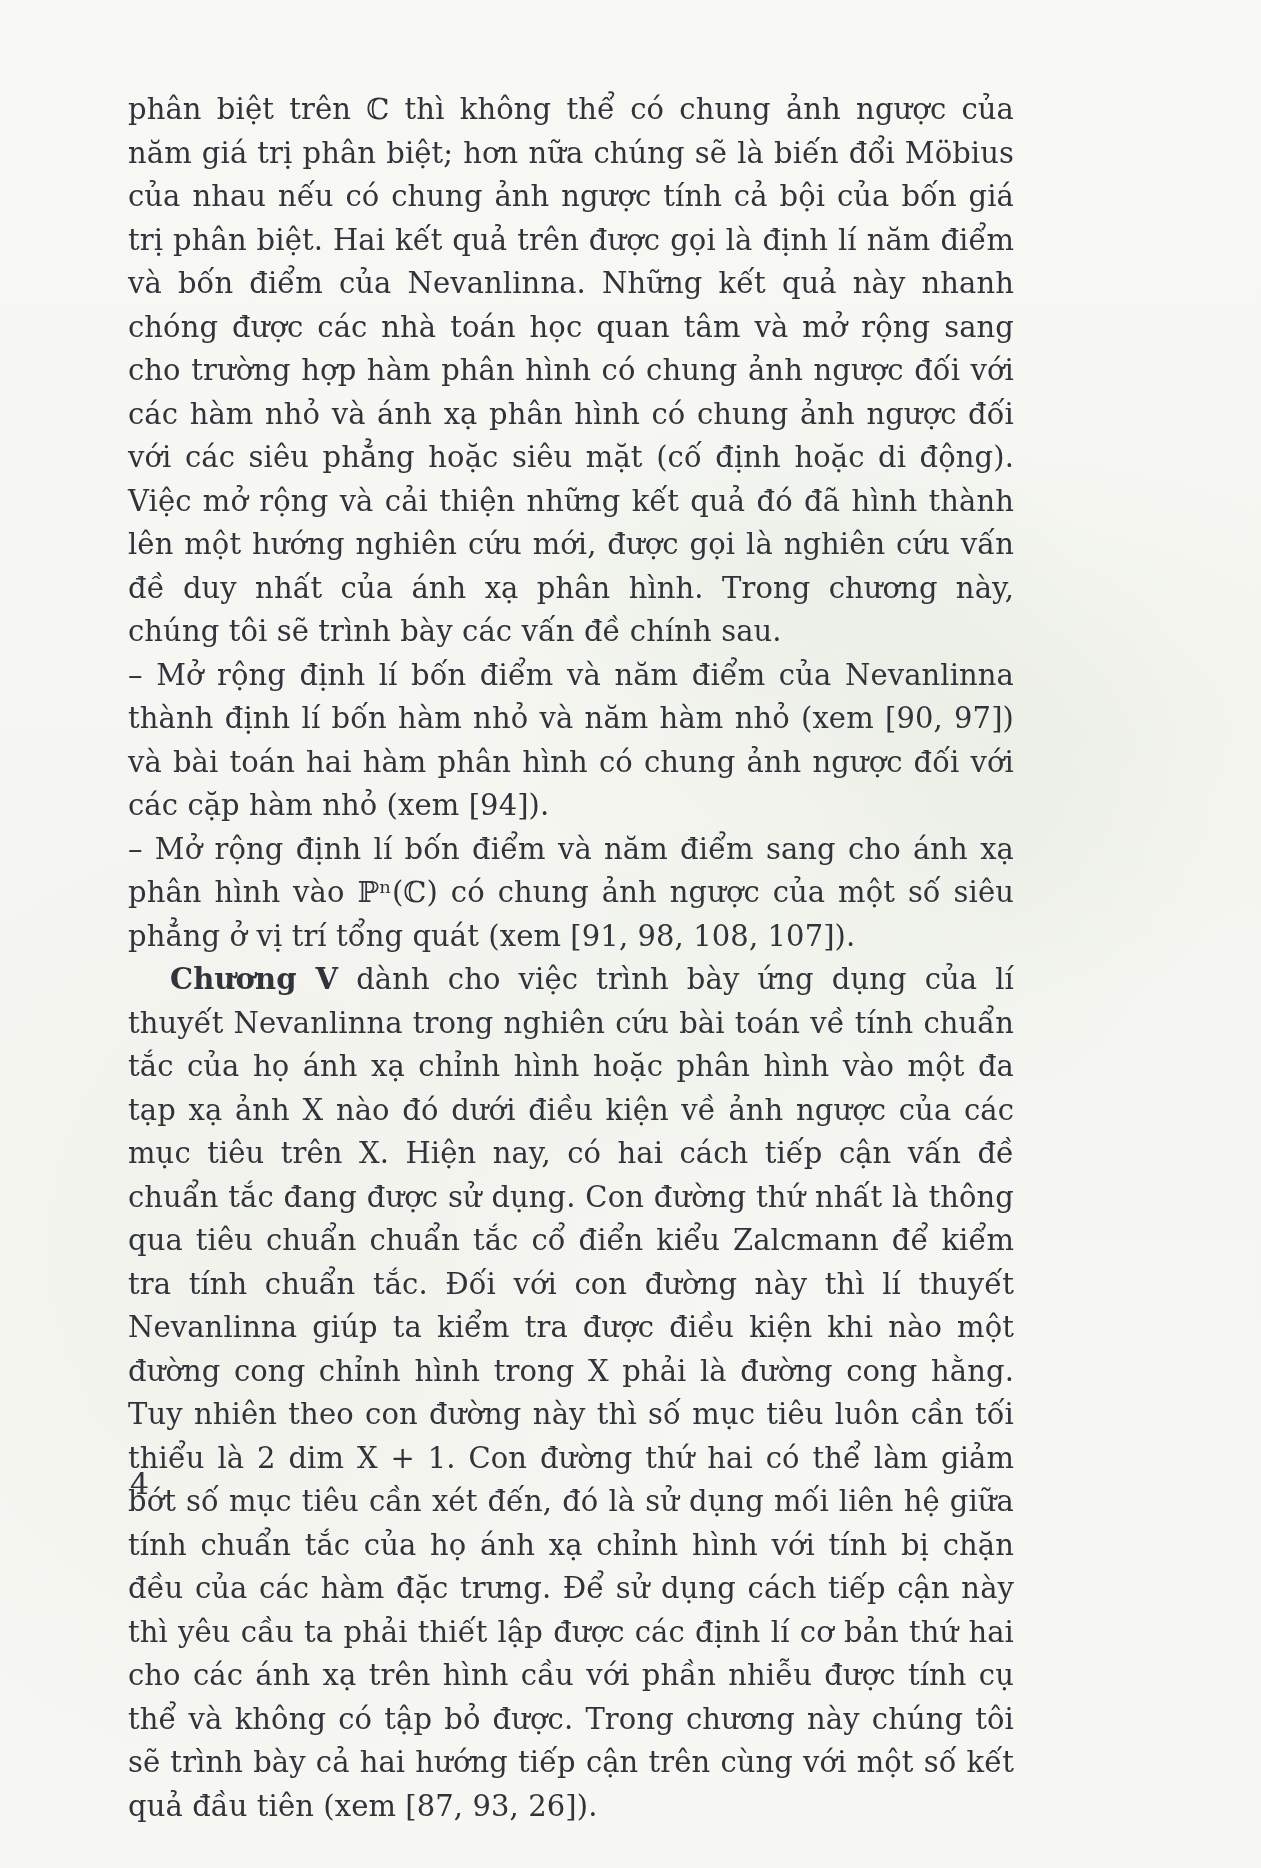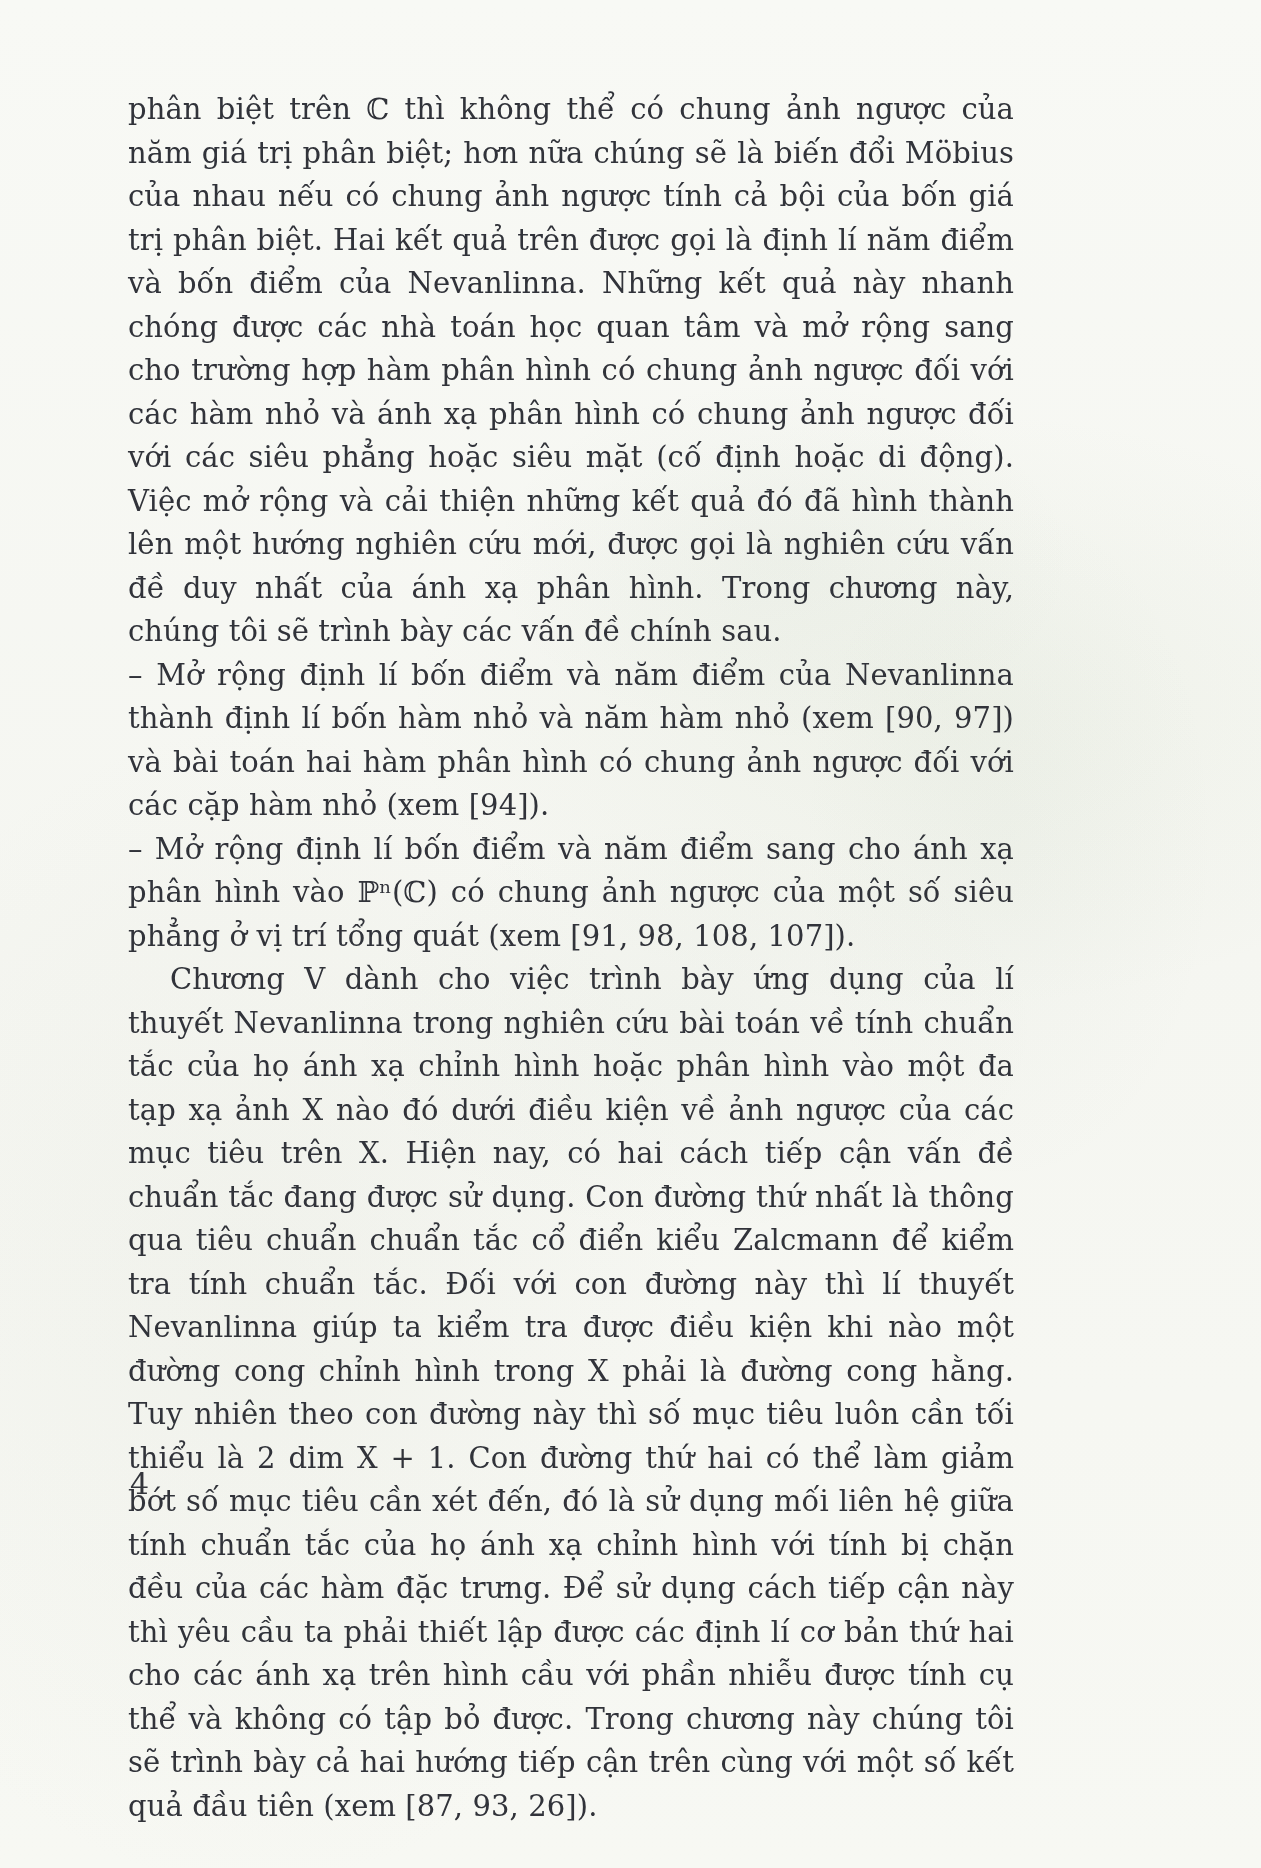--- a/index.html
+++ b/index.html
@@ -42,21 +42,21 @@
     letter-spacing: 0.1px;
   }
   .text-block p {
     margin: 0;
     padding: 0;
   }
   p.indent {
     text-indent: 42px;
   }
   .bold {
-    font-weight: normal;
+    font-weight: bold;
   }
   .page-number {
     position: absolute;
     left: 130px;
     top: 1466px;
     font-size: 30px;
     color: #33353b;
   }
 </style>
 </head>

